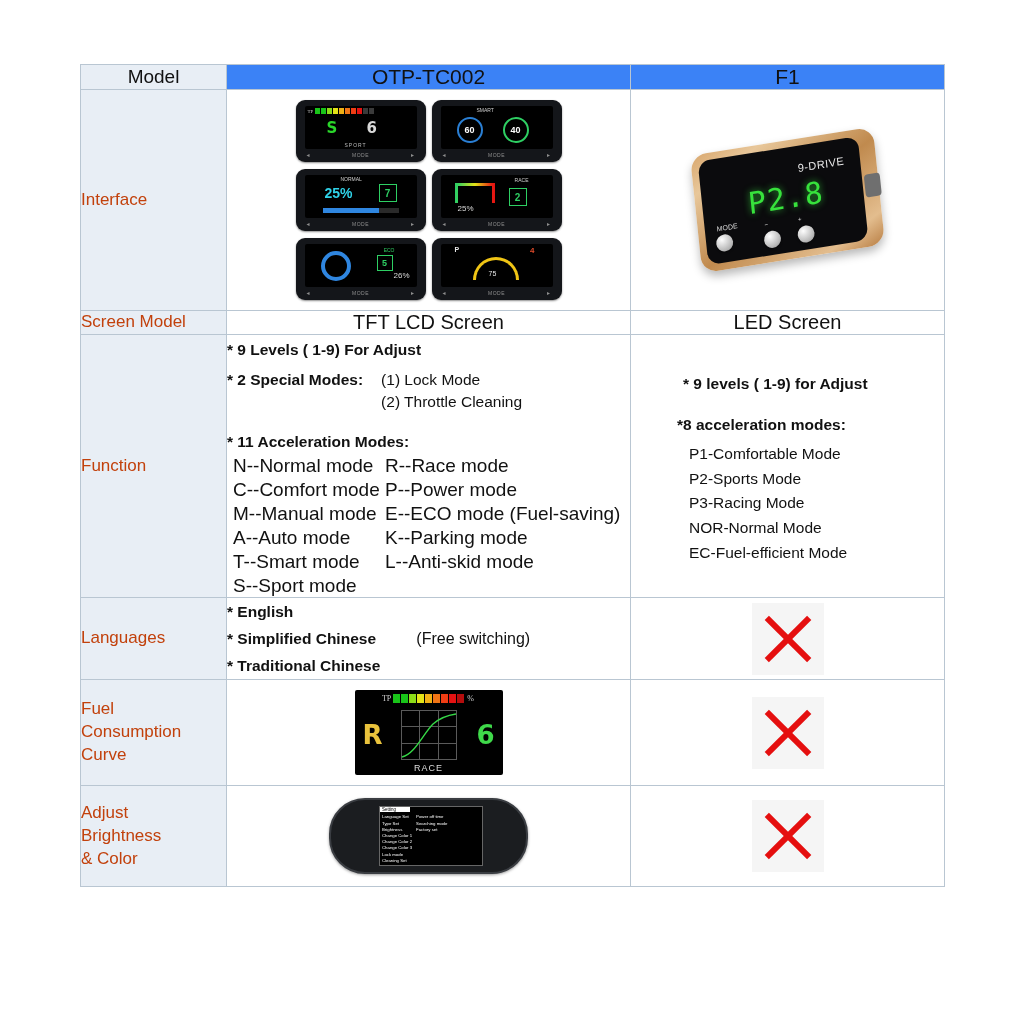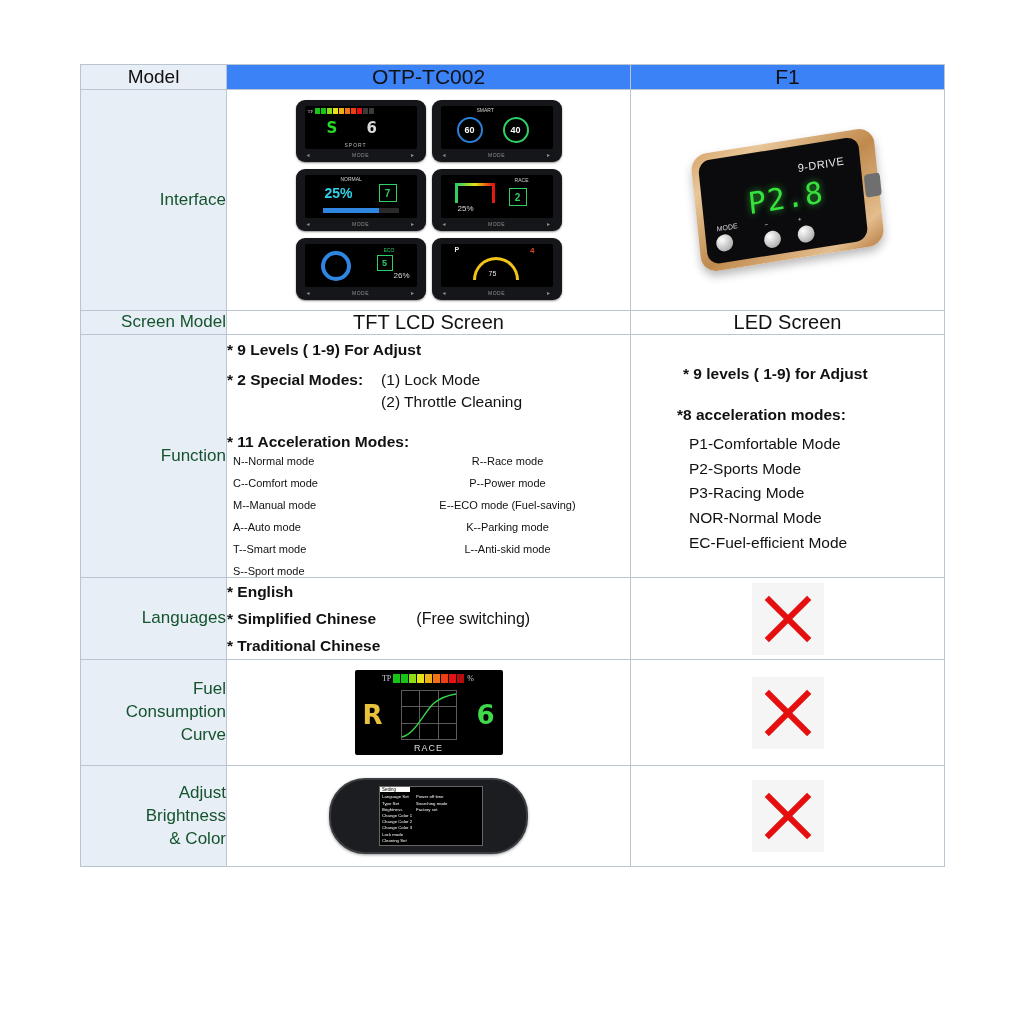--- a/index.html
+++ b/index.html
@@ -31,23 +31,23 @@
     border: 1px solid #b9c6d2;
     vertical-align: middle;
     padding: 0;
   }
   .col-label { width: 146px; }
   .col-a { width: 404px; }
   .col-b { width: 314px; }
 
   .labelcell {
     background: #e8eef5;
-    text-align: right;
+    text-align: left;
     font-size: 17px;
-    color: #14532d;
+    color: #c2410c;
     padding: 8px 4px;
     line-height: 1.35;
   }
   .headcell {
     background: #3b82f6;
     text-align: center;
     font-size: 21px;
     padding: 10px 4px;
     color: #111;
   }
@@ -212,26 +212,26 @@
   }
   .xbox:before { transform: rotate(45deg); }
   .xbox:after  { transform: rotate(-45deg); }
 
   
   .fn-line { margin: 0 0 4px 0; font-size: 15.5px; }
   .bold { font-weight: bold; }
   .modes-grid {
     display: grid;
     grid-template-columns: 152px 1fr;
-    row-gap: 10px;
-    font-size: 11px;
+    row-gap: 2px;
+    font-size: 19px;
     margin-top: 4px;
     margin-left: 6px;
   }
-  .b-right { text-align: center; }
+  .b-right { text-align: left; }
   .f1-fn { text-align: left; padding-left: 52px; font-size: 15.5px; line-height: 1.6; }
 
   .lang-row { display: flex; align-items: center; }
   .lang-list { font-weight: bold; font-size: 15.5px; line-height: 1.75; }
   .lang-note { font-size: 16px; margin-left: 36px; }
 
   
   .fuelcurve {
     width: 148px; height: 85px;
     background: #000;

